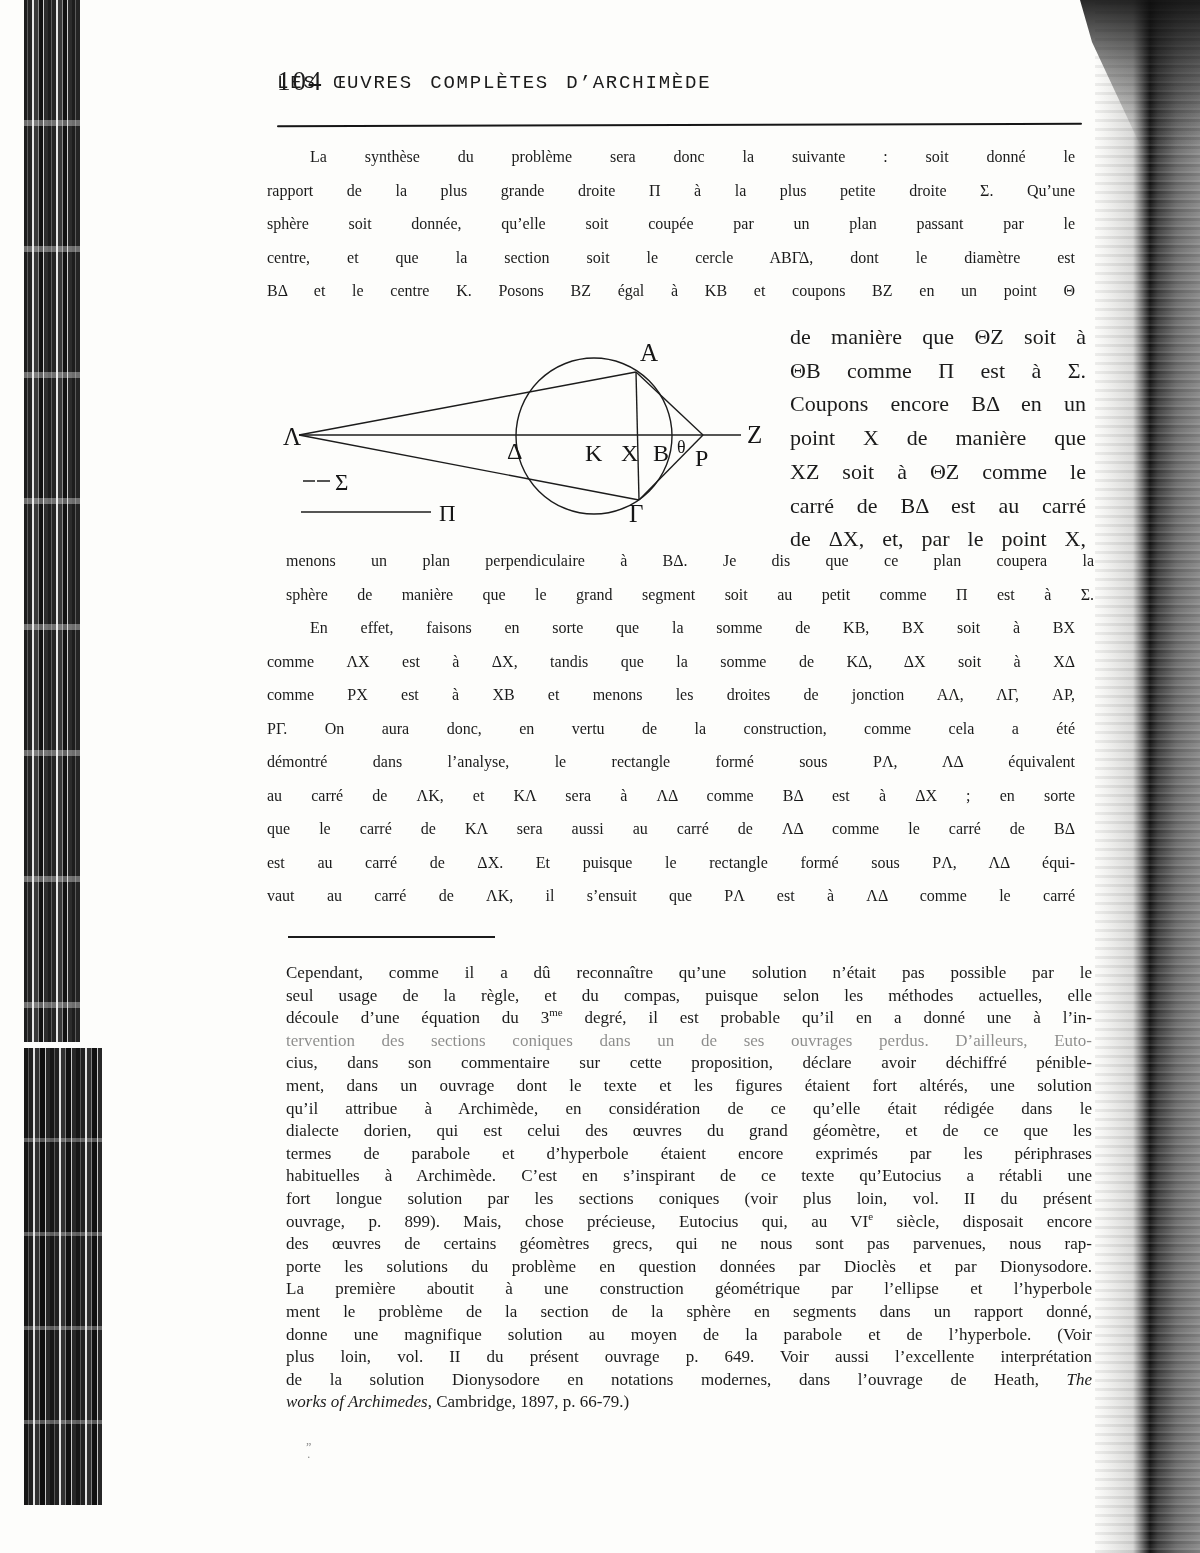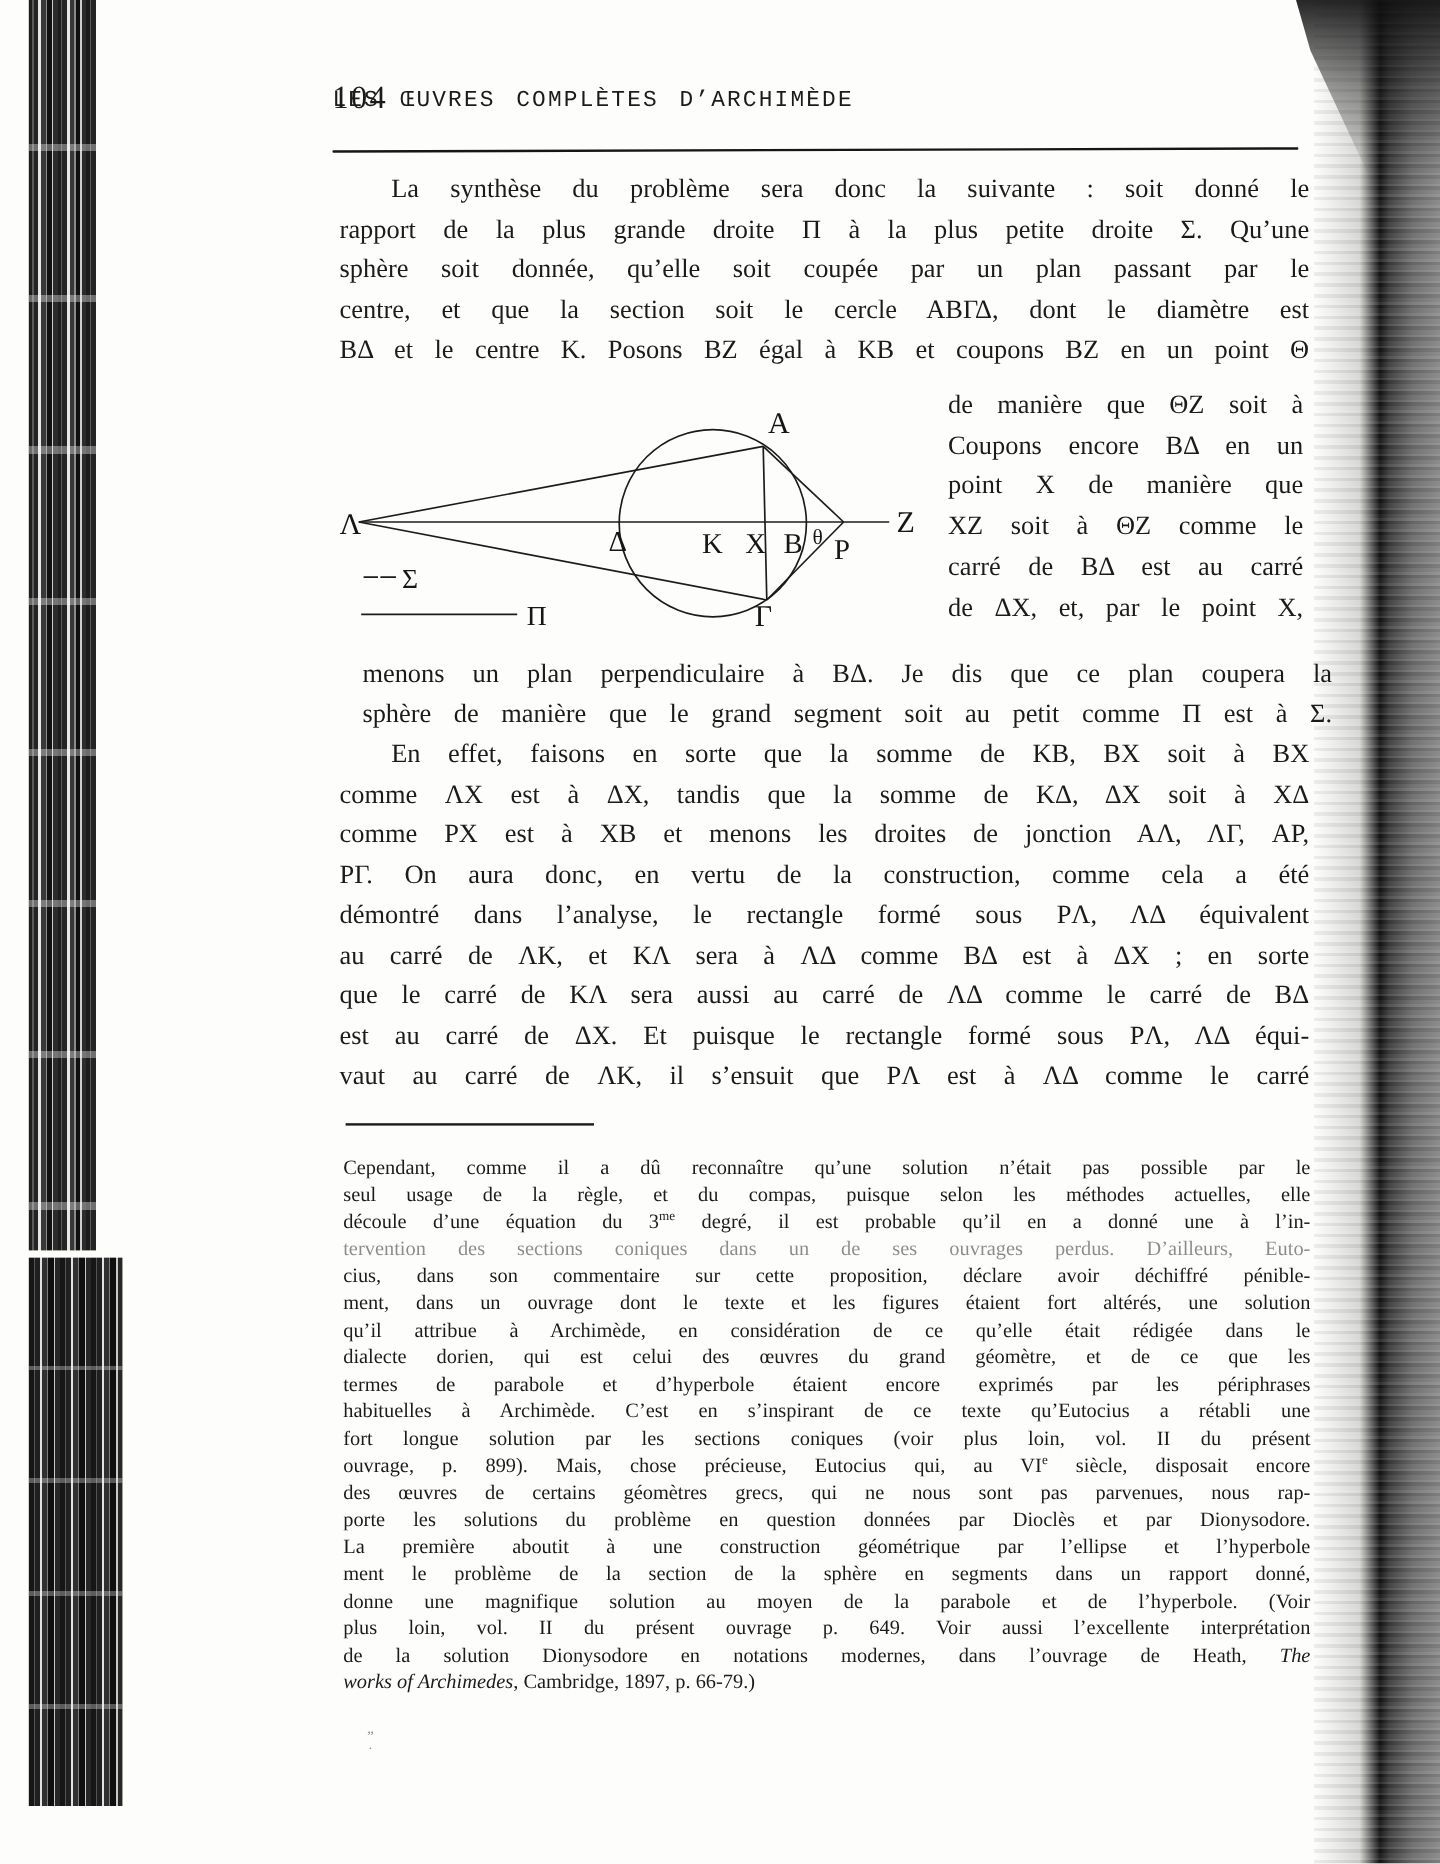--- a/index.html
+++ b/index.html
@@ -25,21 +25,21 @@
     clip-path:polygon(100% 0, 0 0, 10% 28%, 52% 100%, 100% 100%);}
 
   
   .page-number{position:absolute;left:277px;top:66px;font-size:27px;letter-spacing:2px;}
   .header-title{position:absolute;left:277px;top:72px;width:808px;text-align:left;
     font-size:19px;letter-spacing:1.8px;word-spacing:4px;font-family:Liberation Mono, monospace;}
   .header-rule{position:absolute;left:277px;top:124px;width:805px;height:2.4px;background:#161616;
     border-radius:2px;transform:rotate(-0.18deg);}
 
   
-  .mainblock{position:absolute;left:283px;width:808px;font-size:22px;line-height:33.5px;}
+  .mainblock{position:absolute;left:267px;width:808px;font-size:16px;line-height:33.5px;}
   .jline{text-align:justify;text-align-last:justify;white-space:normal;}
   .indent-first > .jline:first-child{text-indent:43px;}
   #para1{top:140px;}
   #para2a{top:544px;margin-left:19px;}
   #para2b{top:611px;}
   .wrap-right{position:absolute;left:790px;top:320px;width:296px;font-size:22px;line-height:33.7px;}
 
   
   .figure{position:absolute;left:283px;top:335px;width:480px;height:210px;}
   .figure svg{width:100%;height:100%;}
@@ -100,20 +100,21 @@
     <text x="394" y="118" font-size="18">θ</text>
     <text x="412" y="131" font-size="24">P</text>
     <text x="346" y="187" font-size="25">Γ</text>
     <text x="52" y="155" font-size="23">Σ</text>
     <text x="156" y="186" font-size="23">Π</text>
   </svg>
 </div>
 
 <div class="wrap-right">
     <div class="jline">de manière que ΘZ soit à</div>
+    <div class="jline">ΘB comme Π est à Σ.</div>
     <div class="jline">Coupons encore BΔ en un</div>
     <div class="jline">point X de manière que</div>
     <div class="jline">XZ soit à ΘZ comme le</div>
     <div class="jline">carré de BΔ est au carré</div>
     <div class="jline">de ΔX, et, par le point X,</div>
   </div>
 
 <div id="para2a" class="mainblock">
     <div class="jline">menons un plan perpendiculaire à BΔ. Je dis que ce plan coupera la</div>
     <div class="jline">sphère de manière que le grand segment soit au petit comme Π est à Σ.</div>

